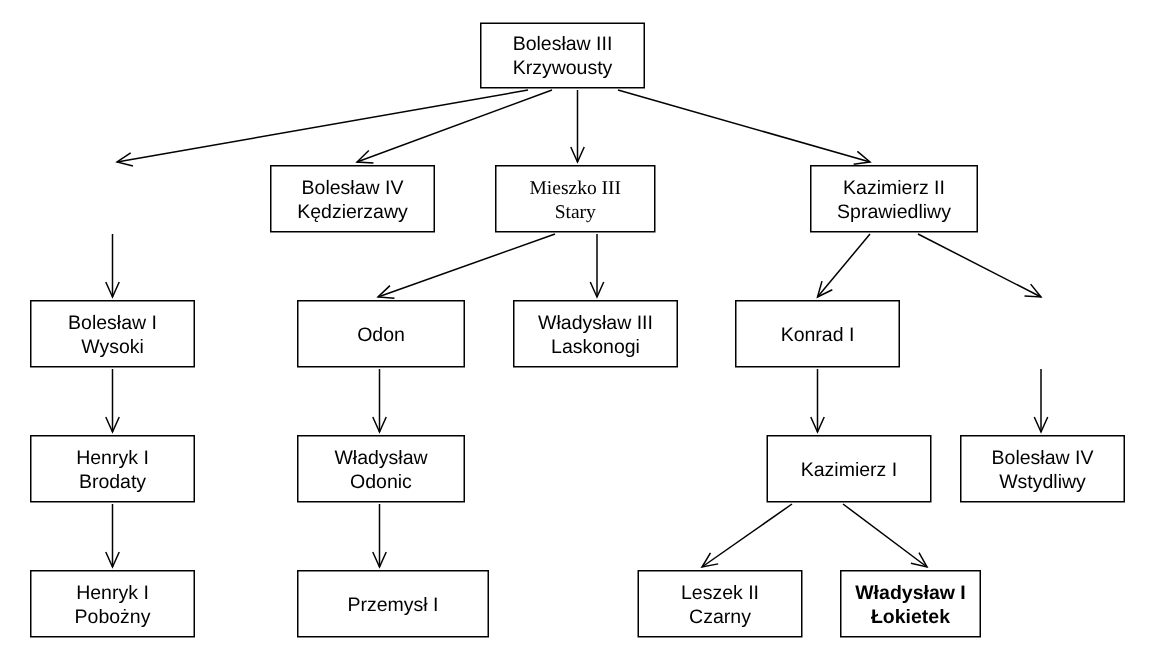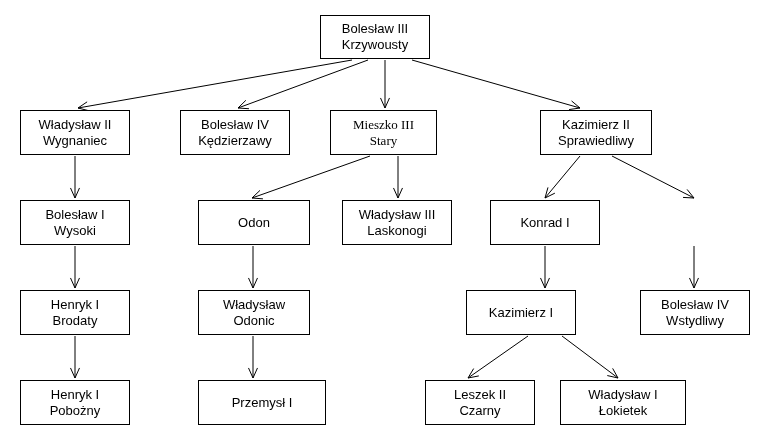--- a/index.html
+++ b/index.html
@@ -112,24 +112,20 @@
       </g>
       <g>
         <line x1="562" y1="336" x2="618" y2="378" stroke="#000000" stroke-width="1"></line>
         <path d="M 612.6560363154448 368.38532100701457 L 618 378 L 607.2735983350585 375.561904980863" fill="none" stroke="#000000" stroke-width="1"></path>
       </g>
     </svg>
 <div class="node" style="left: 320px; top: 15px; width: 110px; height: 44px;">
       <span class="node-line">Bolesław III</span>
       <span class="node-line">Krzywousty</span>
     </div>
-    <div class="node" style="left: 20px; top: 110px; width: 110px; height: 45px;">
-      <span class="node-line">Władysław II</span>
-      <span class="node-line">Wygnaniec</span>
-    </div>
     <div class="node" style="left: 180px; top: 110px; width: 110px; height: 45px;">
       <span class="node-line">Bolesław IV</span>
       <span class="node-line">Kędzierzawy</span>
     </div>
     <div class="node" style="left: 330px; top: 110px; width: 107px; height: 45px; font-family: Liberation Serif, serif;">
       <span class="node-line">Mieszko III</span>
       <span class="node-line">Stary</span>
     </div>
     <div class="node" style="left: 540px; top: 110px; width: 112px; height: 45px; align-items: center;">
       <span class="node-line">Kazimierz II</span>
@@ -150,35 +146,35 @@
       <span class="node-line">Konrad I</span>
     </div>
     <div class="node" style="left: 20px; top: 290px; width: 110px; height: 45px;">
       <span class="node-line">Henryk I</span>
       <span class="node-line">Brodaty</span>
     </div>
     <div class="node" style="left: 198px; top: 290px; width: 112px; height: 45px;">
       <span class="node-line">Władysław</span>
       <span class="node-line">Odonic</span>
     </div>
-    <div class="node" style="left: 466px; top: 290px; width: 110px; height: 45px;">
+    <div class="node" style="left: 511px; top: 290px; width: 110px; height: 45px;">
       <span class="node-line">Kazimierz I</span>
     </div>
     <div class="node" style="left: 640px; top: 290px; width: 110px; height: 45px;">
       <span class="node-line">Bolesław IV</span>
       <span class="node-line">Wstydliwy</span>
     </div>
     <div class="node" style="left: 20px; top: 380px; width: 110px; height: 45px;">
       <span class="node-line">Henryk I</span>
       <span class="node-line">Pobożny</span>
     </div>
     <div class="node" style="left: 198px; top: 380px; width: 128px; height: 45px;">
       <span class="node-line">Przemysł I</span>
     </div>
     <div class="node" style="left: 425px; top: 380px; width: 110px; height: 45px;">
       <span class="node-line">Leszek II</span>
       <span class="node-line">Czarny</span>
     </div>
-    <div class="node" style="left: 560px; top: 380px; width: 126px; height: 45px;">
+    <div class="node" style="left: 560px; top: 380px; width: 94px; height: 45px; font-weight: bold;">
       <span class="node-line">Władysław I</span>
       <span class="node-line">Łokietek</span>
     </div>
   </div>
 
 </body></html>

